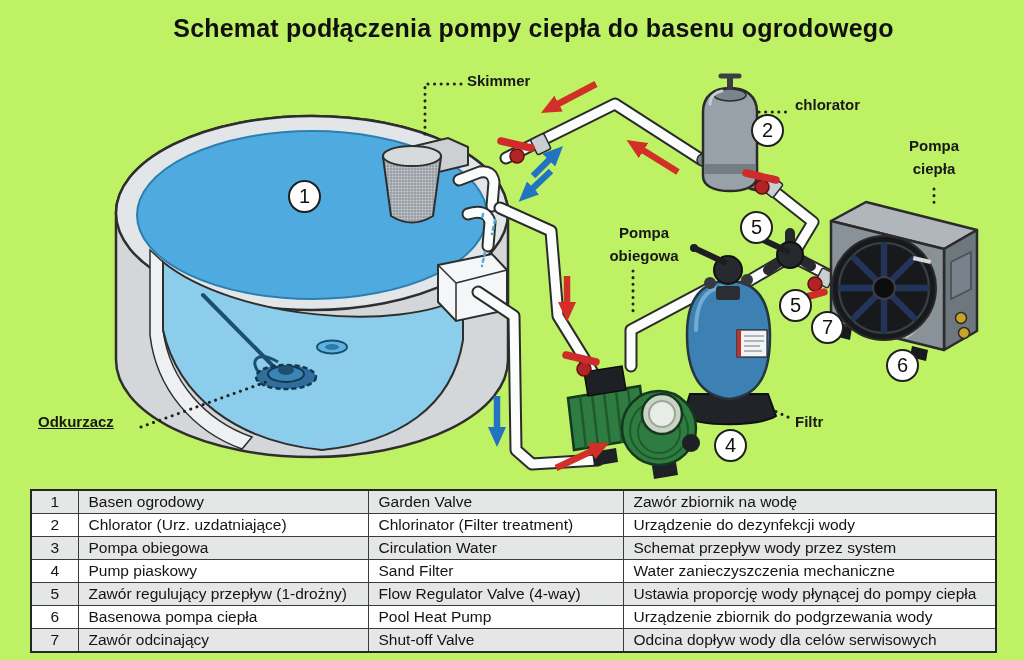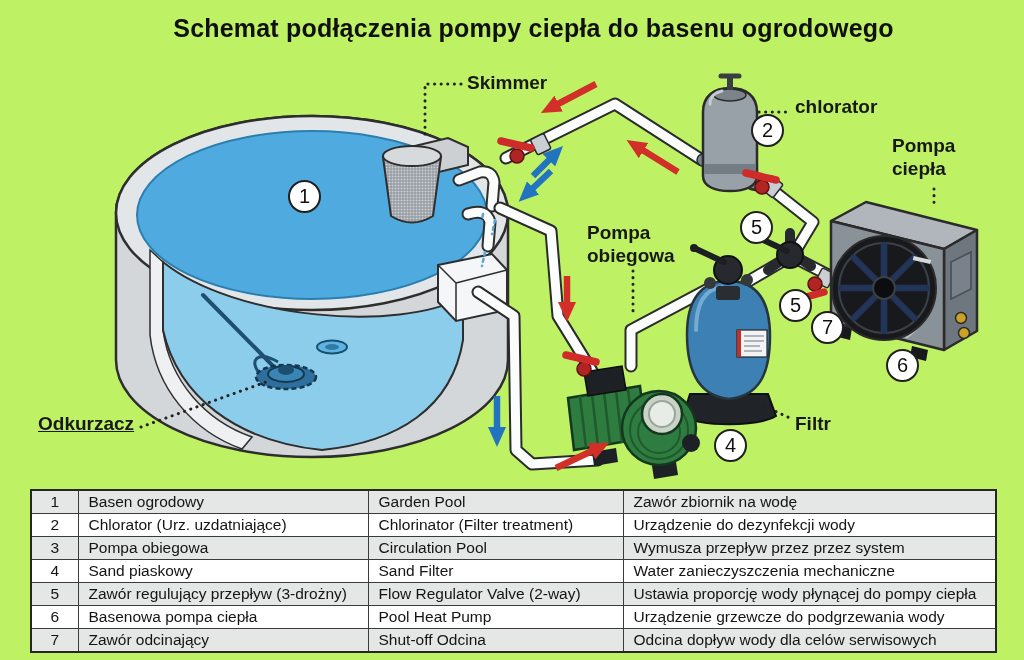--- a/index.html
+++ b/index.html
@@ -1,22 +1,22 @@
 <!DOCTYPE html>
 <html><head>
 <meta charset="utf-8">
 <style>
   html,body{margin:0;padding:0;background:#fff;}
   .stage{position:relative;width:1024px;height:660px;background:#bef264;overflow:hidden;
          font-family:"Liberation Sans",sans-serif;padding-left:43px;}
   .page-title{position:absolute;left:0;top:14px;width:100%;text-align:center;
     font-size:25px;font-weight:bold;color:#101010;letter-spacing:.2px;}
   svg.diagram{position:absolute;left:0;top:0;z-index:1;}
-  .lbl{position:absolute;z-index:3;font-size:19px;font-weight:600;color:#181818;white-space:nowrap;}
-  .lbl.center{text-align:left;white-space:normal;line-height:23px;}
+  .lbl{position:absolute;z-index:3;font-size:15px;font-weight:600;color:#181818;white-space:nowrap;}
+  .lbl.center{text-align:center;white-space:normal;line-height:23px;}
   .marker{position:absolute;z-index:4;width:33px;height:33px;box-sizing:border-box;
     border:2.5px solid #1f1f1f;border-radius:50%;background:#fff;color:#111;
     display:flex;align-items:center;justify-content:center;font-size:20px;font-weight:400;}
   table.legend{position:absolute;z-index:3;left:30px;top:489px;width:965px;
     border-collapse:collapse;border:2.5px solid #262626;font-size:15.5px;color:#141414;
     table-layout:fixed;}
   table.legend td{border:1.5px solid #3b3b3b;padding:0 10px;height:22px;line-height:1.1;
     overflow:hidden;white-space:nowrap;}
   table.legend td.c-num{text-align:center;padding:0 2px;}
   table.legend tr:nth-child(odd){background:#e5e6e6;}
@@ -227,55 +227,55 @@
     <colgroup>
       <col style="width:47px">
         <col style="width:290px">
         <col style="width:255px">
         <col style="width:373px">
     </colgroup>
     <tbody>
       <tr>
         <td class="c-num">1</td>
         <td>Basen ogrodowy</td>
-        <td>Garden Pool</td>
+        <td>Garden Valve</td>
         <td>Zawór zbiornik na wodę</td>
       </tr>
       <tr>
         <td class="c-num">2</td>
         <td>Chlorator (Urz. uzdatniające)</td>
         <td>Chlorinator (Filter treatment)</td>
         <td>Urządzenie do dezynfekcji wody</td>
       </tr>
       <tr>
         <td class="c-num">3</td>
         <td>Pompa obiegowa</td>
-        <td>Circulation Pool</td>
-        <td>Wymusza przepływ przez przez system</td>
+        <td>Circulation Water</td>
+        <td>Schemat przepływ wody przez system</td>
       </tr>
       <tr>
         <td class="c-num">4</td>
-        <td>Sand piaskowy</td>
+        <td>Pump piaskowy</td>
         <td>Sand Filter</td>
         <td>Water zanieczyszczenia mechaniczne</td>
       </tr>
       <tr>
         <td class="c-num">5</td>
-        <td>Zawór regulujący przepływ (3-drożny)</td>
-        <td>Flow Regulator Valve (2-way)</td>
+        <td>Zawór regulujący przepływ (1-drożny)</td>
+        <td>Flow Regulator Valve (4-way)</td>
         <td>Ustawia proporcję wody płynącej do pompy ciepła</td>
       </tr>
       <tr>
         <td class="c-num">6</td>
         <td>Basenowa pompa ciepła</td>
         <td>Pool Heat Pump</td>
-        <td>Urządzenie grzewcze do podgrzewania wody</td>
+        <td>Urządzenie zbiornik do podgrzewania wody</td>
       </tr>
       <tr>
         <td class="c-num">7</td>
         <td>Zawór odcinający</td>
-        <td>Shut-off Odcina</td>
+        <td>Shut-off Valve</td>
         <td>Odcina dopływ wody dla celów serwisowych</td>
       </tr>
     </tbody>
   </table>
 
 </div>
 
 </body></html>

